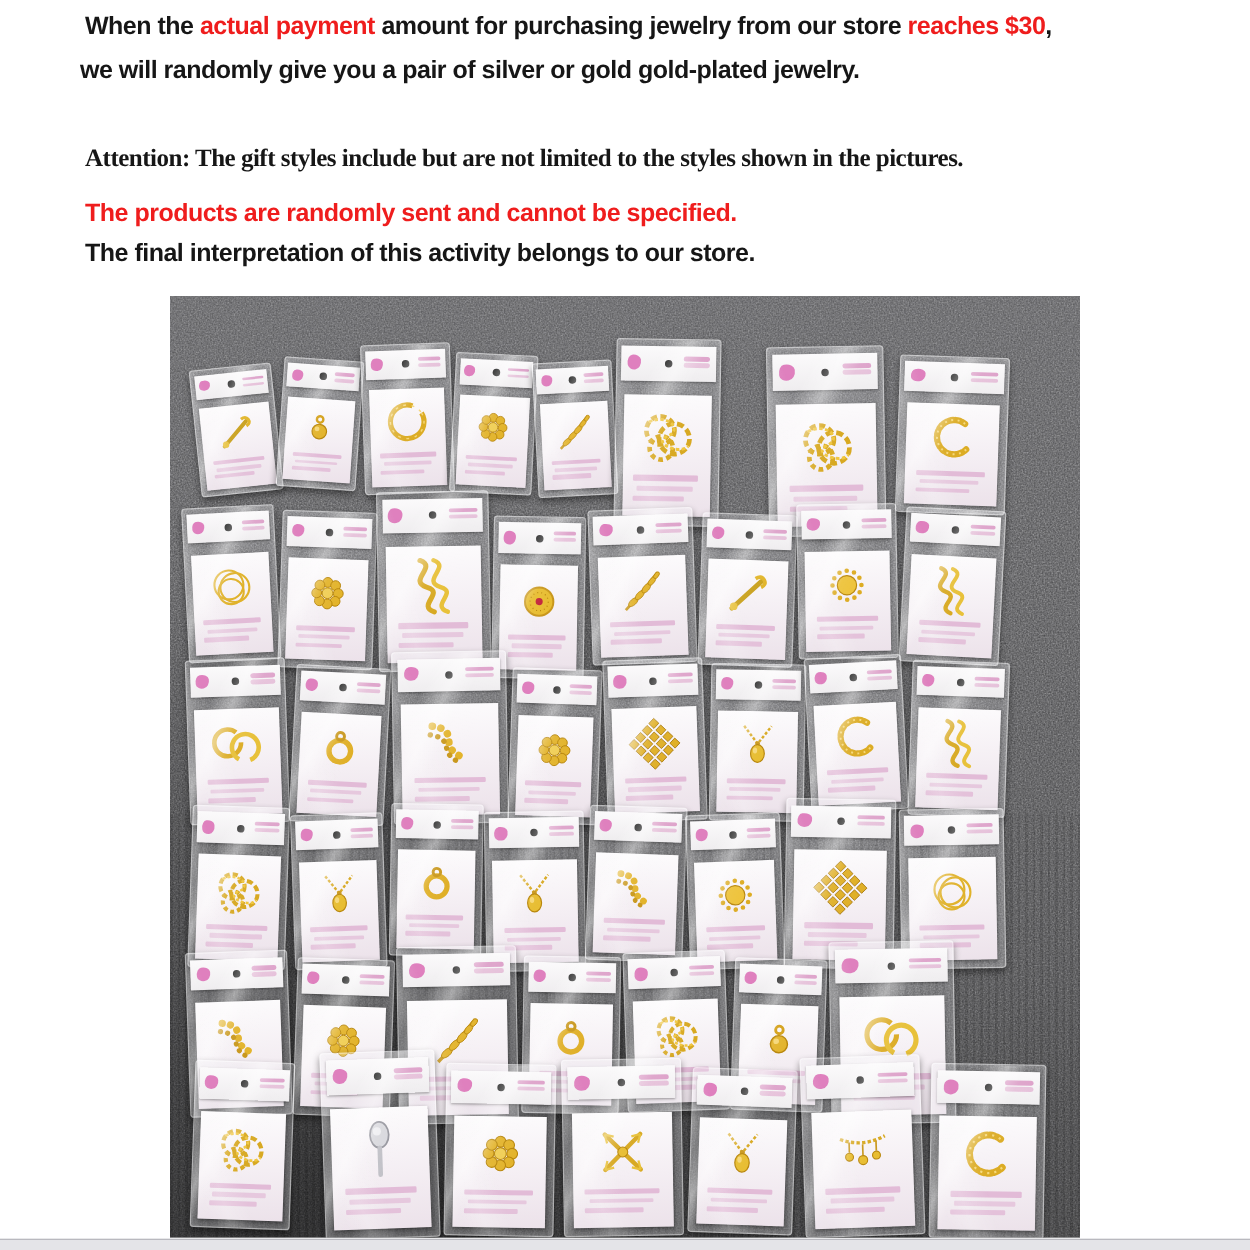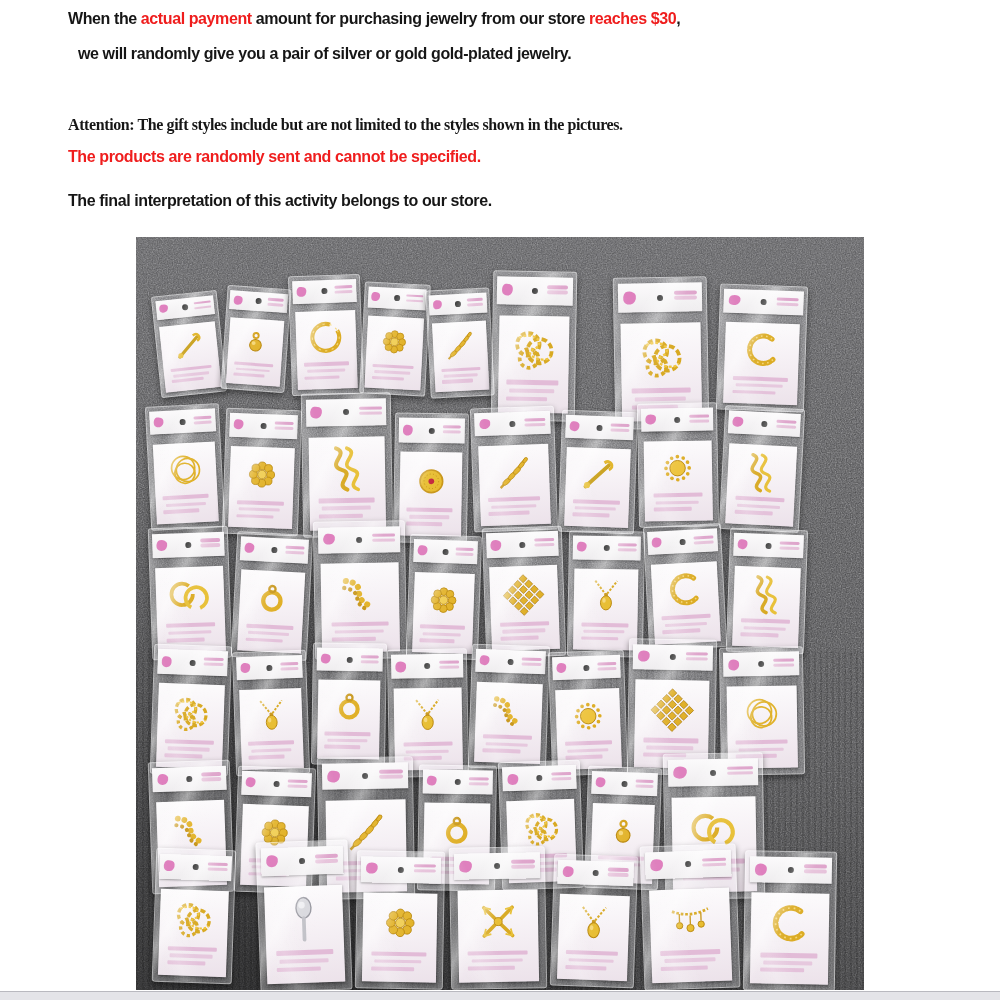--- a/index.html
+++ b/index.html
@@ -4,27 +4,27 @@
 <style>
   html,body{margin:0;padding:0;}
   body{
     width:1000px;height:1000px;position:relative;overflow:hidden;
     background:#ffffff;
     font-family:"Liberation Sans", sans-serif;
   }
   
   .promo-line{
     position:absolute;left:68px;white-space:nowrap;
-    font-size:16px;font-weight:700;letter-spacing:-0.4px;
+    font-size:20px;font-weight:700;letter-spacing:-0.4px;
     color:#161616;line-height:1.15;
   }
   #pl1{top:10px;}
-  #pl2{top:45px;left:78px;}
+  #pl2{top:45px;left:64px;}
   #pl3{top:116px;font-family:Liberation Serif, serif;}
-  #pl4{top:148px;}
+  #pl4{top:160px;}
   #pl5{top:192px;}
   .red{color:#ef1d1d;}
   
   .photo{
     position:absolute;left:136px;top:237px;width:728px;height:753px;
     overflow:hidden;background:#4a4a4c;
   }
   .carpet-svg{position:absolute;left:0;top:0;}
   .carpet-shade{
     position:absolute;inset:0;pointer-events:none;

